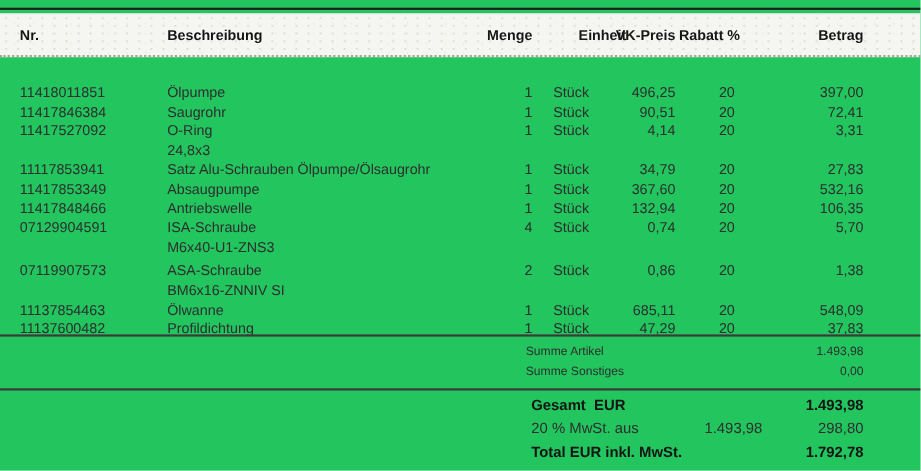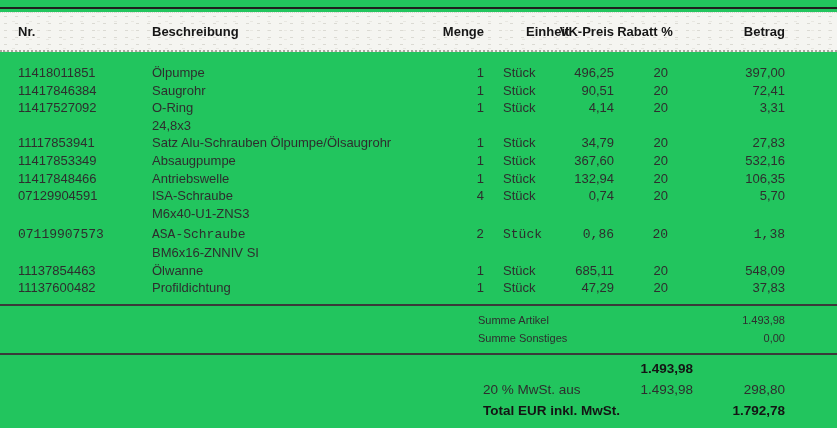--- a/index.html
+++ b/index.html
@@ -44,26 +44,26 @@
       radial-gradient(#dbdad3 1px, transparent 1.15px),
       radial-gradient(#e8e7e1 1px, transparent 1.15px);
     background-size: 11px 7px, 17px 9px;
     background-position: 0 0, 5px 4px;
     border-top: 1px dotted #d6d6ce;
     border-bottom: 2px dotted #a5a59d;
   }
 
   
   .tbody {
-    position: absolute; top: 59px; left: 0; width: 837px;
+    position: absolute; top: 70px; left: 0; width: 837px;
     box-sizing: border-box;
     padding: 5px 52px 0 18px;
   }
   .trow { line-height: 17.6px; }
-  .tbody > .trow:nth-child(10) { margin-top: 4px; font-family: Liberation Mono, monospace; } 
+  .tbody > .trow:nth-child(10) { margin-top: 4px; } 
 
   .c { white-space: nowrap; overflow: visible; }
   .right  { text-align: right; }
   .center { text-align: center; }
   .einheit-head { padding-left: 6px;  box-sizing: border-box; margin-left: 36px; }
   .einheit-val  { padding-left: 19px; box-sizing: border-box; }
   .rabatt-cell  { text-align: right; padding-right: 8px; box-sizing: border-box; }
 
   
   .subtotals {
@@ -237,20 +237,21 @@
       <span class="c lbl">Summe Sonstiges</span>
       <span class="c right">0,00</span>
     </div>
   </section>
 
   <div class="rule" id="rule-total"></div>
 
   <section class="totals">
     <div class="growt">
       <span class="c"></span>
+      <span class="c lbl bold">Gesamt&nbsp;&nbsp;EUR</span>
       <span class="c right"></span>
       <span class="c right bold">1.493,98</span>
     </div>
     <div class="growt">
       <span class="c"></span>
       <span class="c lbl">20 % MwSt. aus</span>
       <span class="c right">1.493,98</span>
       <span class="c right">298,80</span>
     </div>
     <div class="growt">

